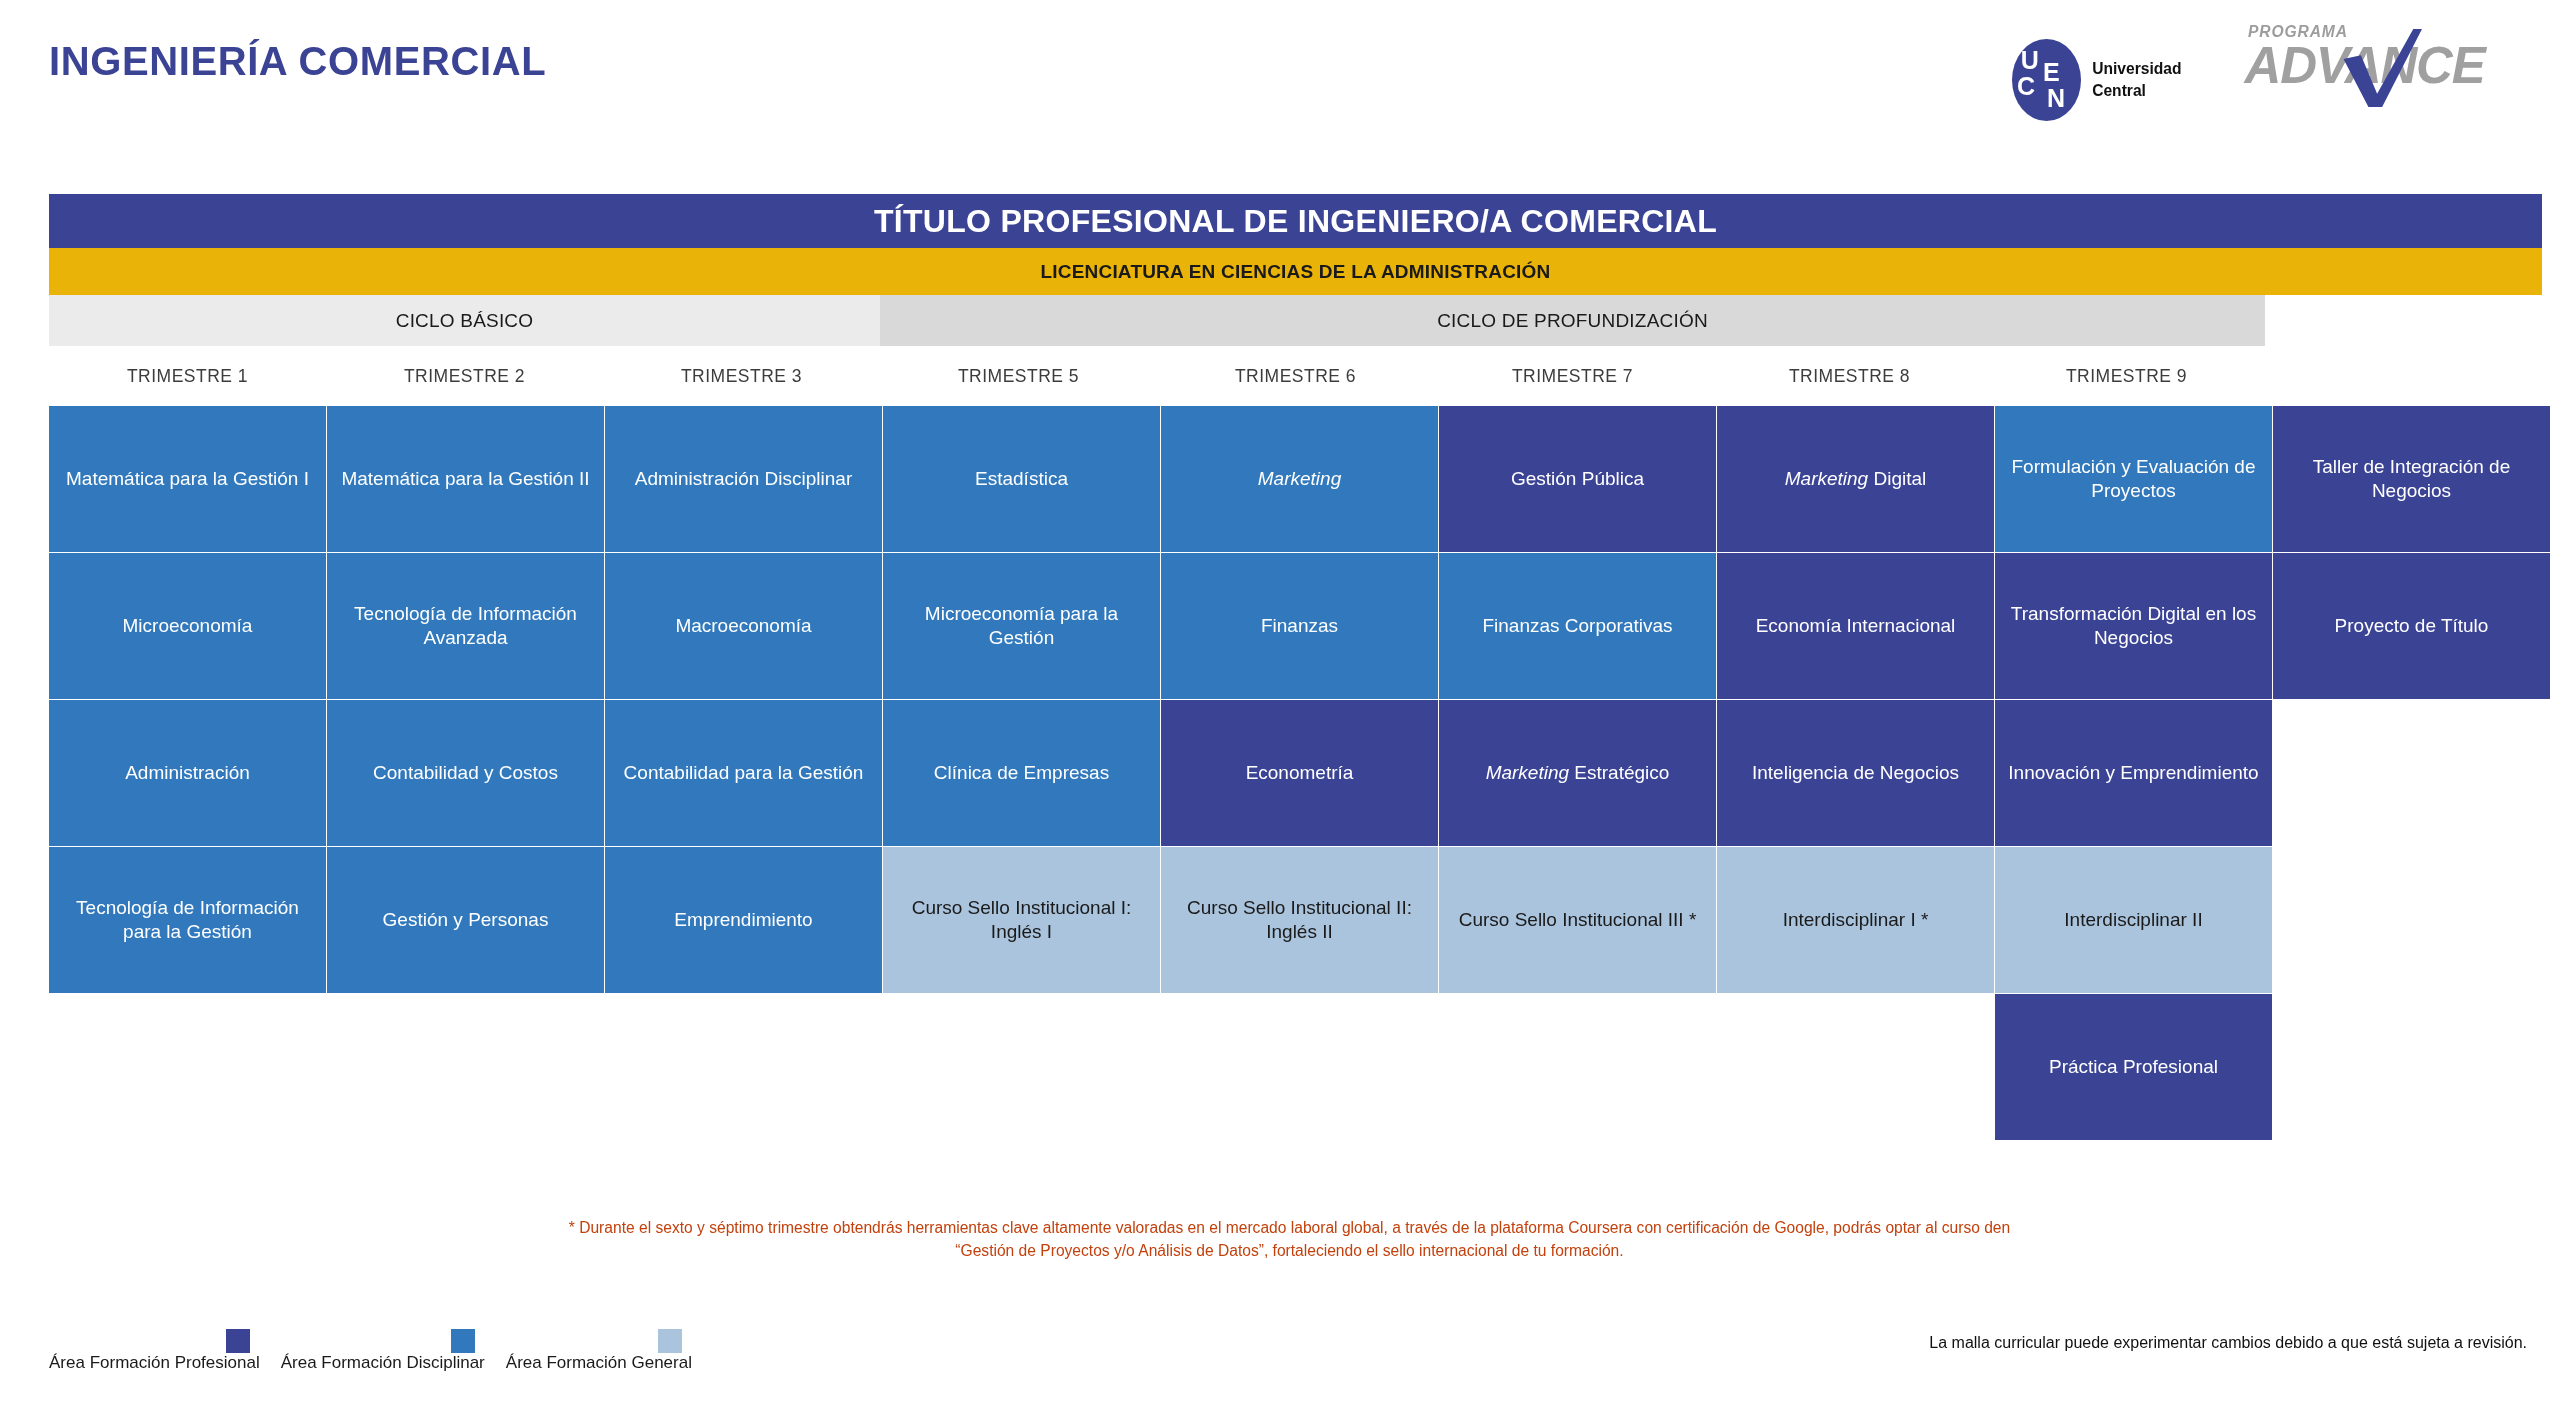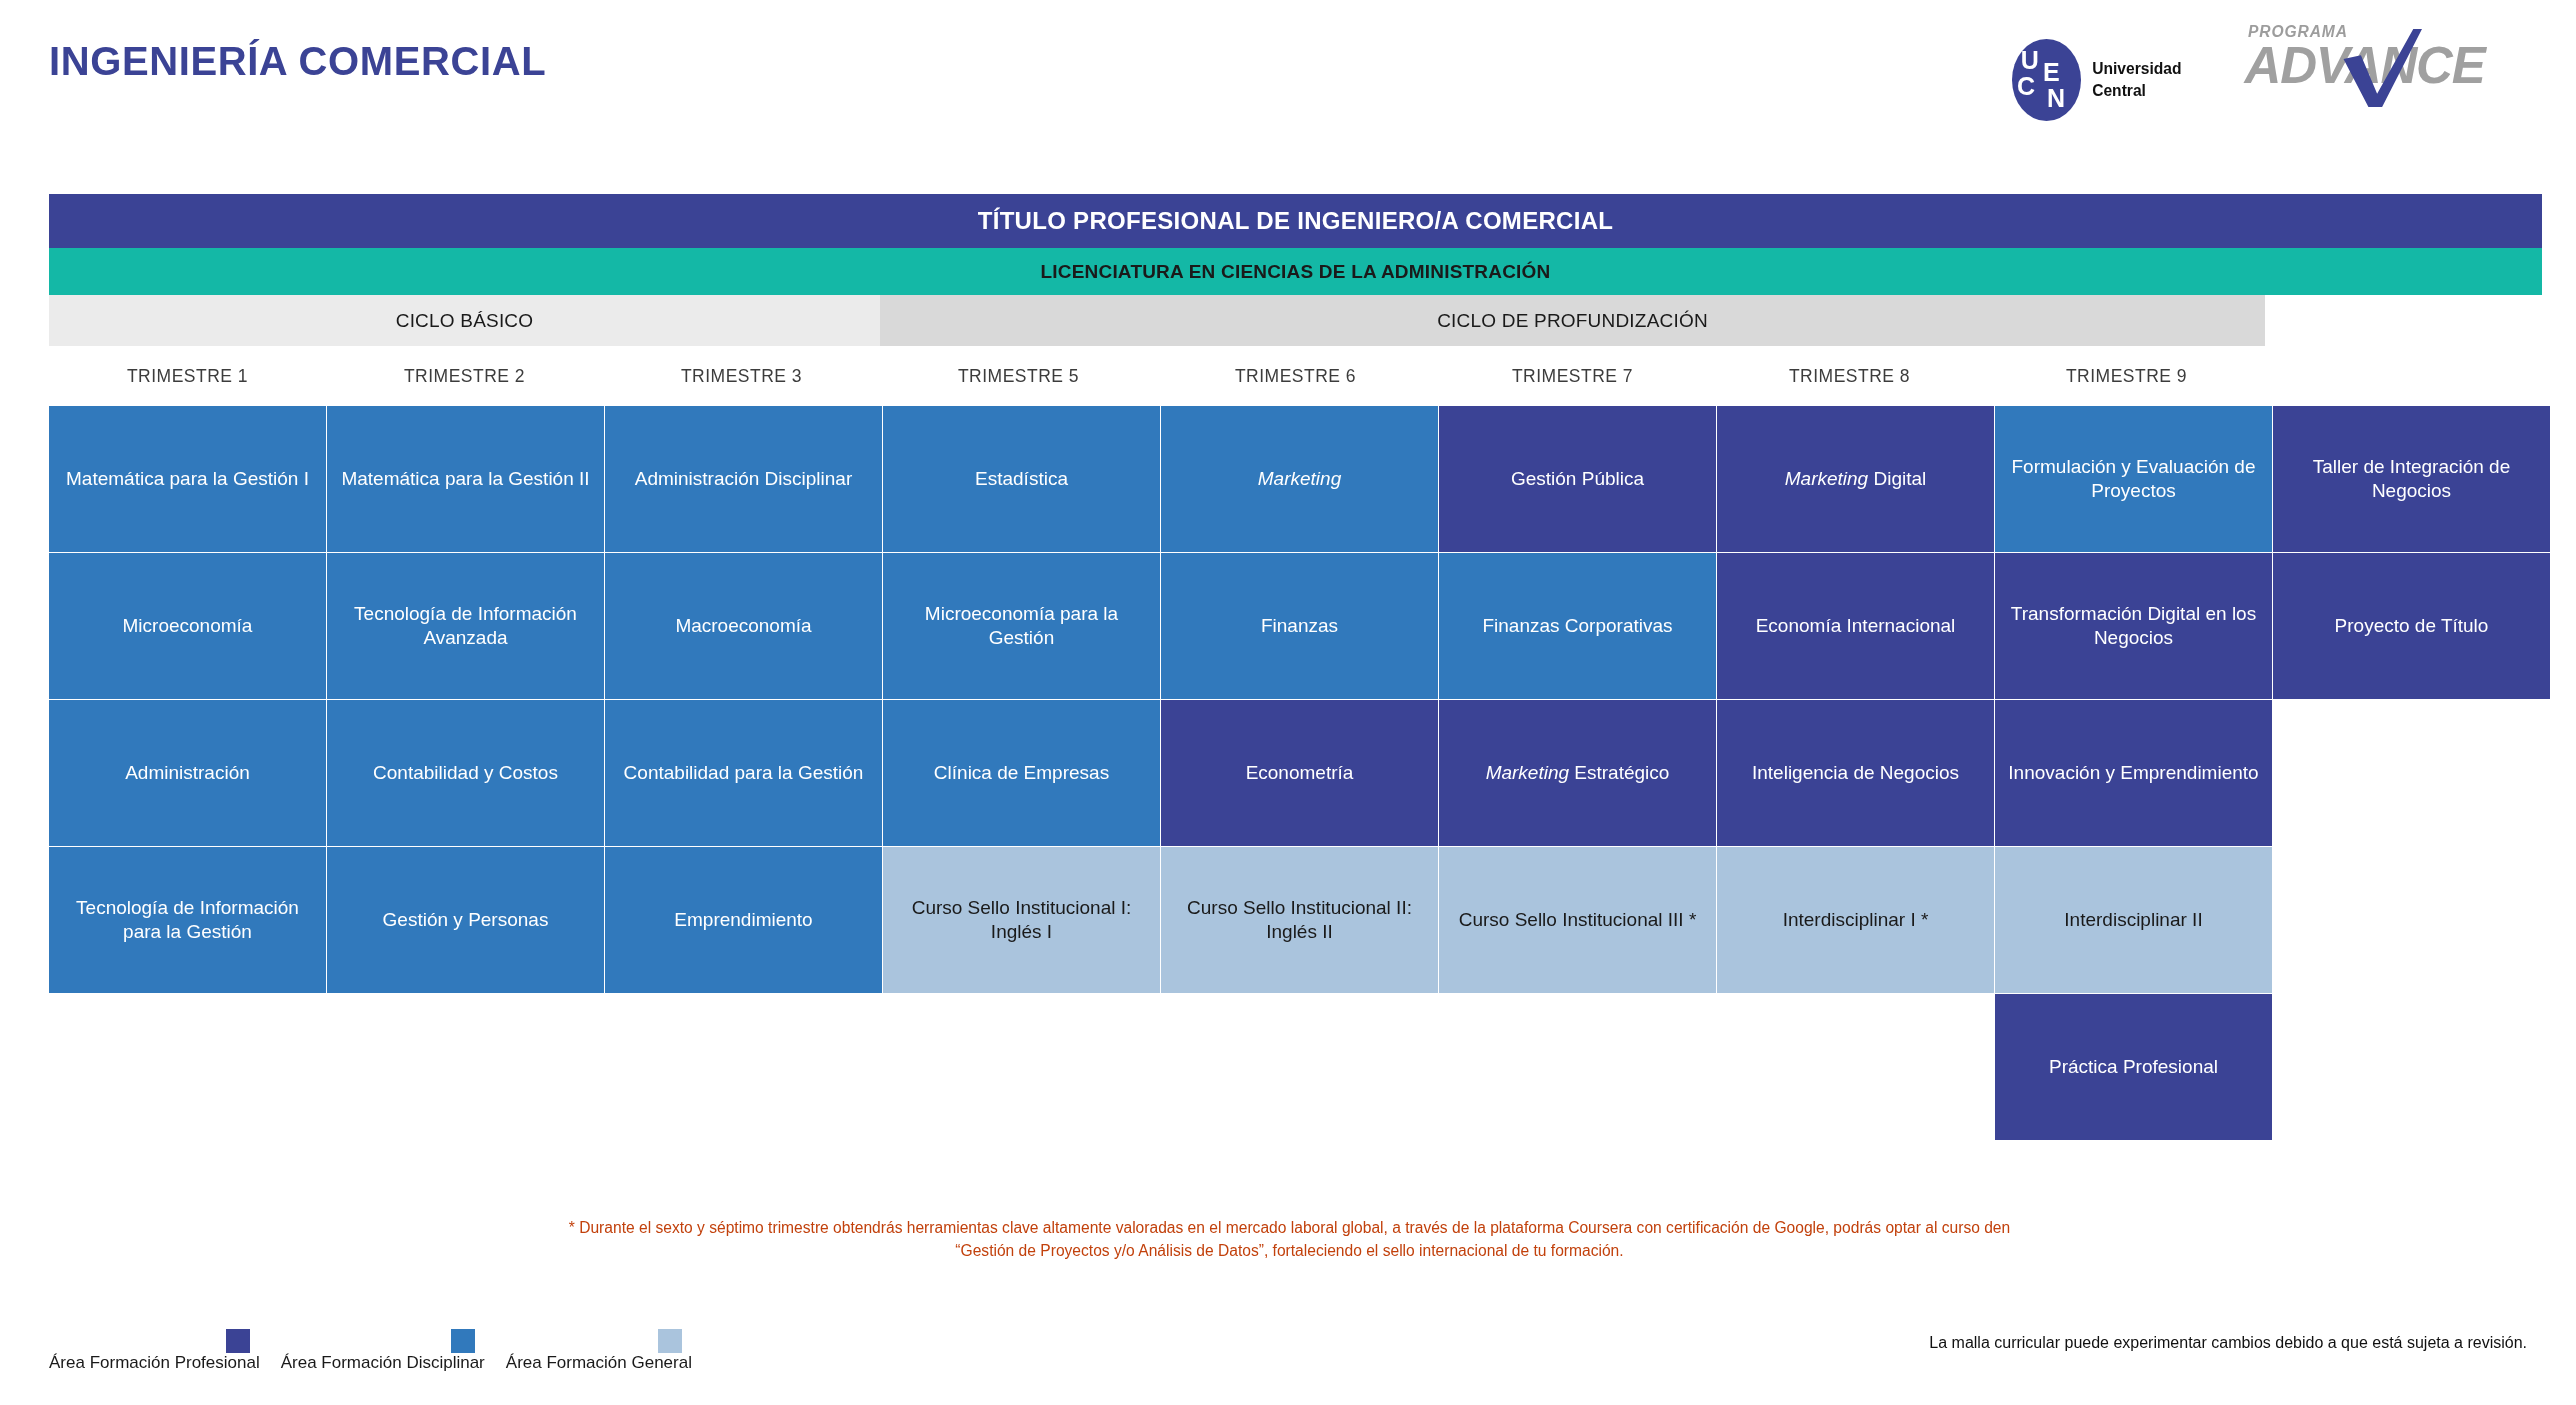--- a/index.html
+++ b/index.html
@@ -57,24 +57,24 @@
     color: #a0a0a0; letter-spacing: -1.2px; line-height: 1;
   }
   .adv-check { position: absolute; left: 119px; top: 6.2px; }
 
   
   .grid-wrap { position: absolute; left: 49px; top: 194px; width: 2493px; }
 
   .band-title {
     background: #3b4395; color: #ffffff;
     height: 54px; display: flex; align-items: center; justify-content: center;
-    font-size: 24px; font-weight: 700; letter-spacing: 0.3px; text-align: right;
+    font-size: 32px; font-weight: 700; letter-spacing: 0.3px; text-align: right;
   }
   .band-sub {
-    background: #14b8a6; color: #1a1a1a;
+    background: #eab308; color: #1a1a1a;
     height: 47px; display: flex; align-items: center; justify-content: center;
     font-size: 19px; font-weight: 700; letter-spacing: 0.2px;
   }
 
   .cycles { display: flex; height: 51px; }
   .cycle {
     display: flex; align-items: center; justify-content: center;
     font-size: 19px; color: #1a1a1a; letter-spacing: 0.2px;
   }
   .cycle-basic { width: 831px; background: #ebebeb; }

